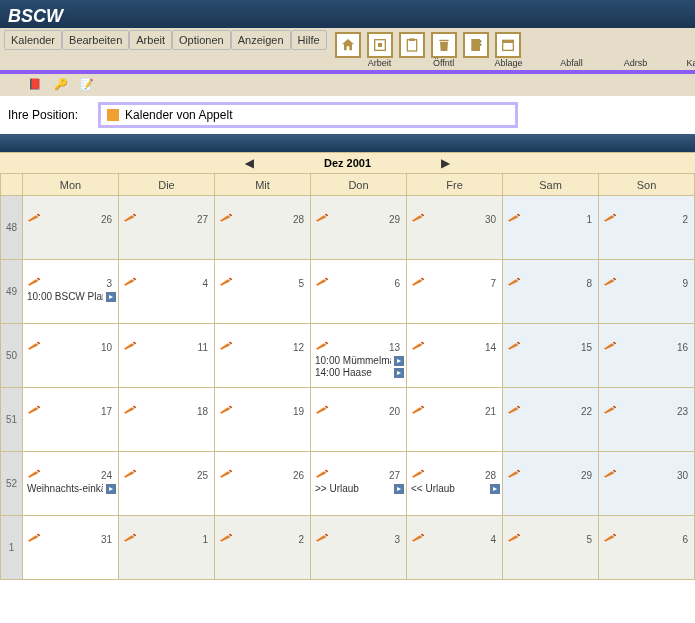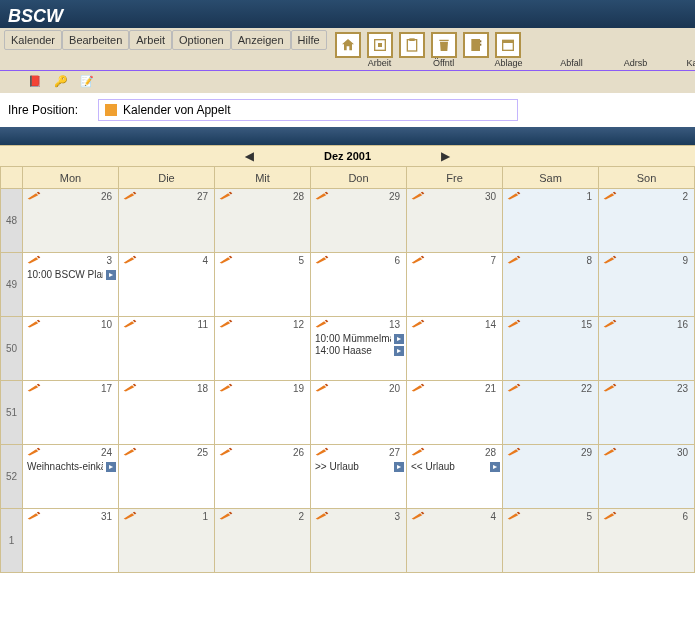--- a/index.html
+++ b/index.html
@@ -1,43 +1,43 @@
 <!DOCTYPE html>
 <html><head>
 <meta charset="utf-8">
 <style>
 * { margin:0; padding:0; box-sizing:border-box; }
 body { width:695px; font-family:Arial,sans-serif; font-size:11px; background:#fff; }
 .banner { height:28px; background:linear-gradient(#2a4c6e,#1a3552); color:#fff; padding:6px 8px; }
 .banner-title { font-style:italic; font-weight:bold; font-size:18px; }
-.menubar { background:#e5ddc8; border-bottom:1px solid #8b5cf6; padding:2px 4px; display:flex; align-items:flex-start; gap:0; }
+.menubar { background:#e5ddc8; border-bottom:4px solid #8b5cf6; padding:2px 4px; display:flex; align-items:flex-start; gap:0; }
 .menus { display:flex; }
 .menu { border:1px solid #bbb; border-radius:2px; padding:3px 6px; background:#e5ddc8; font-size:11px; cursor:pointer; color:#333; }
 .spacer { flex:1; }
 .toolicons { display:flex; gap:6px; margin-left:8px; margin-top:2px; }
 .toolicon { border:2px solid #b19248; width:26px; height:26px; display:flex; align-items:center; justify-content:center; cursor:pointer; background:#fff; }
 .toollabels { display:flex; gap:6px; font-size:9px; color:#333; margin-left:8px; }
 .toollabels span { width:26px; text-align:center;margin-left:32px; }
 .iconrow { display:flex; gap:12px; padding:4px 8px 4px 28px; background:#e5ddc8; }
 .smicon { width:14px; height:14px; cursor:pointer; color:#d67b19; }
 .posbar { padding:6px 8px; display:flex; align-items:center; gap:20px; font-size:12px; }
-.posinput { flex:0 0 420px; border:1px solid #c4b5fd; padding:3px 6px; display:flex; align-items:center; gap:6px; font-size:12px; }
+.posinput { flex:0 0 420px; border:3px solid #c4b5fd; padding:3px 6px; display:flex; align-items:center; gap:6px; font-size:12px; }
 .pfx { width:12px; height:12px; background:#f0a030; display:inline-block; }
 .stripe { height:18px; background:linear-gradient(#3a5a7e,#1a3a5a); }
 .navmonth { display:flex; align-items:center; justify-content:center; gap:70px; padding:3px 0; background:#f8ecc8; border-top:1px solid #d0c090; }
 .navmonth .arrow { cursor:pointer; font-size:12px; color:#333; }
 .cal { width:100%; border-collapse:collapse; table-layout:fixed; }
 .cal th { background:#f8ecc8; font-weight:normal; font-size:11px; color:#444; height:22px; border:1px solid #d0c090; }
 .cal th.wk { width:22px; }
 .cal td { border:1px solid #d0c090; vertical-align:top; height:64px; font-size:10px; position:relative; padding:0; }
 .cal td.wk { background:#dedede; text-align:center; font-size:10px; color:#666; vertical-align:middle; }
 .cal td.day { background:#fff; }
 .cal td.off { background:#f0f0ea; }
 .cal td.we { background:#eaf2f8; }
-.daytop { display:flex; gap:4px; padding:2px 4px; }
+.daytop { display:flex; align-items:center; gap:4px; padding:2px 4px;margin-top:15px; }
 .pencil { width:14px; height:10px; color:#e87a1e; cursor:pointer; }
 .dnum { margin-left:auto; font-size:10px; color:#555; padding-right:2px; }
 .ev { padding:0 2px 1px 4px; font-size:10px; color:#333; display:flex; align-items:center; gap:3px; }
 .evtxt { flex:1; white-space:nowrap; overflow:hidden; }
 .more { width:10px; height:10px; background:#5a7ca8; display:inline-flex; align-items:center; justify-content:center; color:#fff; font-size:8px; cursor:pointer; }
 .toolwrap { display:flex; flex-direction:column; align-items:flex-start; }
 </style>
 </head>
 <body>
 

